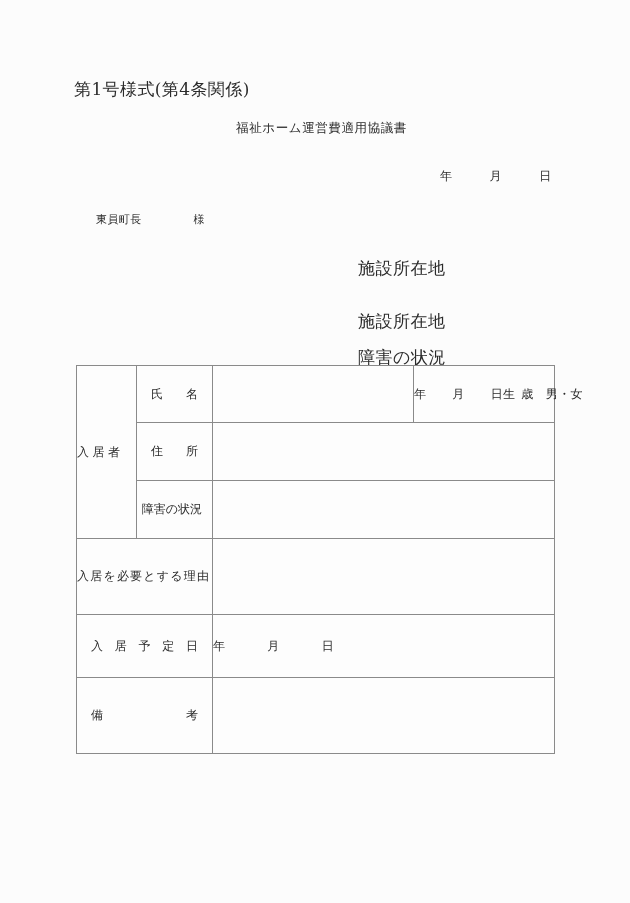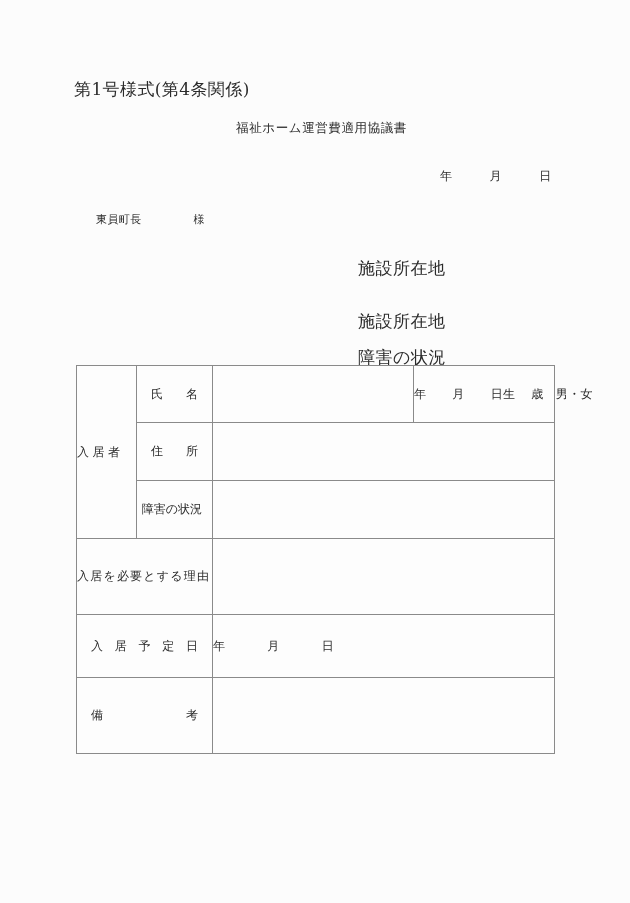--- a/index.html
+++ b/index.html
@@ -119,21 +119,21 @@
   .cell-h38 { height: 56px; }
   .cell-h57 { height: 57px; }
   .birth-cell {
     text-align: left;
     padding-left: 14px;
     letter-spacing: 0.3px;
     white-space: nowrap;
   }
   .birth-cell .g1 { display: inline-block; margin-right: 26px; }
   .birth-cell .g2 { display: inline-block; margin-right: 26px; }
-  .birth-cell .g3 { display: inline-block; margin-right: 16px; }
+  .birth-cell .g3 { display: inline-block; margin-right: 6px; }
   .moveind-cell {
     text-align: left;
     padding-left: 90px;
     letter-spacing: 0.3px;
     white-space: nowrap;
   }
   .moveind-cell .d1 { display: inline-block; margin-right: 42px; }
   .moveind-cell .d2 { display: inline-block; margin-right: 42px; }
   .reason-lbl {
     text-align: left;

